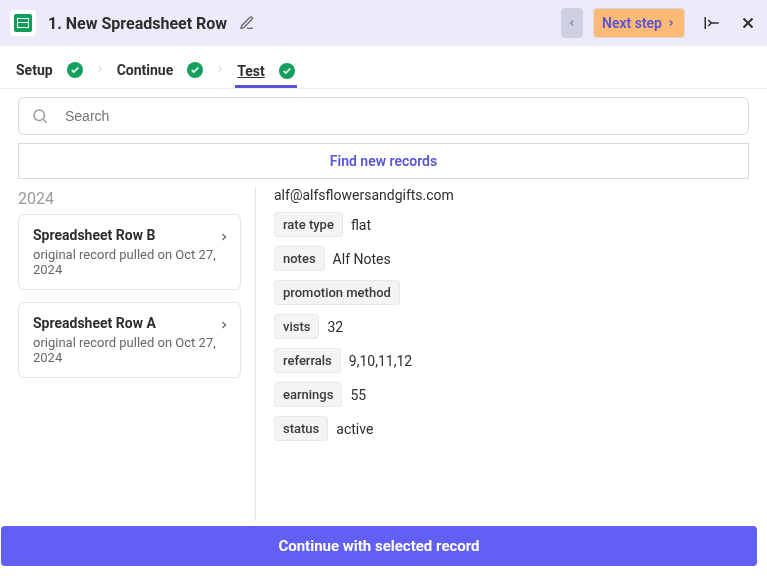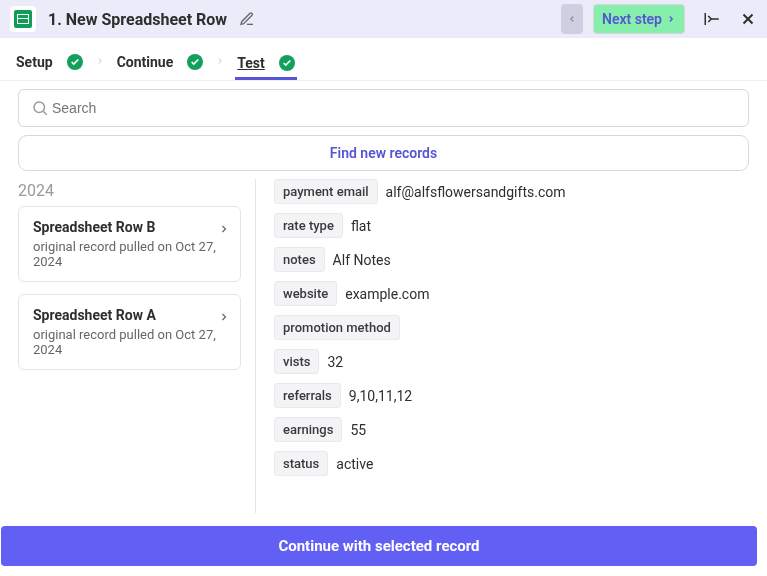--- a/index.html
+++ b/index.html
@@ -1,45 +1,45 @@
 <!DOCTYPE html>
 <html><head>
 <meta charset="utf-8">
 <style>
 * { box-sizing: border-box; margin: 0; padding: 0; }
 body { font-family: -apple-system, BlinkMacSystemFont, "Segoe UI", Roboto, sans-serif; font-size: 14px; color: #2d2e2e; background: #fff; width: 767px; height: 576px; overflow: hidden; position: relative; }
 
 
-.header { background: #ebebfa; height: 38px; display: flex; align-items: center; padding: 0 10px; gap: 8px; }
+.header { background: #ebebfa; height: 46px; display: flex; align-items: center; padding: 0 10px; gap: 8px; }
 .app-icon-box { width: 26px; height: 26px; background: #fff; border-radius: 4px; display: flex; align-items: center; justify-content: center; }
 .app-icon { width: 18px; height: 18px; background: #0f9d58; border-radius: 2px; position: relative; }
 .app-icon::after { content: ""; position: absolute; top: 4px; left: 3px; right: 3px; bottom: 4px; border: 1px solid #fff; }
 .app-icon::before { content: ""; position: absolute; top: 8px; left: 3px; right: 3px; height: 1px; background: #fff; }
 .title { font-weight: 700; font-size: 16px; color: #2d2e2e; margin-left: 4px; }
 .edit-icon { width: 16px; height: 16px; color: #656768; margin-left: 4px; cursor: pointer; }
 .header-spacer { flex: 1; }
 .nav-btn { background: #cfcfe2; width: 22px; height: 30px; border-radius: 4px; display: flex; align-items: center; justify-content: center; color: #8c8ca9; cursor: pointer; }
-.next-step { background: #86efac; border: 1px solid #d7d7de; border-radius: 4px; height: 30px; padding: 0 8px; display: flex; align-items: center; gap: 4px; color: #5754d6; font-weight: 600; cursor: pointer; margin-left: 2px; }
+.next-step { background: #fdba74; border: 1px solid #d7d7de; border-radius: 4px; height: 30px; padding: 0 8px; display: flex; align-items: center; gap: 4px; color: #5754d6; font-weight: 600; cursor: pointer; margin-left: 2px; }
 .next-step svg { color: #5754d6; }
 .header-icon { width: 18px; height: 18px; color: #2d2e2e; margin-left: 10px; cursor: pointer; }
 
 
 .tabs { display: flex; align-items: center; padding: 12px 14px 6px; gap: 10px; border-bottom: 1px solid #eee; }
 .tab { font-weight: 700; font-size: 14px; color: #2d2e2e; display: flex; align-items: center; gap: 14px; padding: 4px 2px; cursor: pointer; }
 .tab.active { border-bottom: 3px solid #5754d6; padding-bottom: 6px; margin-bottom: -7px; text-decoration: underline; }
 .check { width: 16px; height: 16px; background: #13a05d; border-radius: 50%; display: flex; align-items: center; justify-content: center; }
 .check svg { width: 10px; height: 10px; color: #fff; }
 .tab-sep { color: #b3b3b8; }
 
 
 .content-top { padding: 8px 18px 0; }
-.search-box { border: 1px solid #d7d7de; border-radius: 6px; height: 38px; display: flex; align-items: center; padding: 0 12px; gap: 3px; }
+.search-box { border: 1px solid #d7d7de; border-radius: 6px; height: 38px; display: flex; align-items: center; padding: 0 12px; gap: 16px; }
 .search-box svg { width: 18px; height: 18px; color: #9a9aa0; }
 .search-box input { border: none; outline: none; font-size: 14px; color: #2d2e2e; flex: 1; background: transparent; }
-.find-records { border: 1px solid #d7d7de; border-radius: 9px; height: 36px; margin-top: 8px; display: flex; align-items: center; justify-content: center; color: #5754d6; font-weight: 600; cursor: pointer; }
+.find-records { border: 1px solid #d7d7de; border-radius: 0; height: 36px; margin-top: 8px; display: flex; align-items: center; justify-content: center; color: #5754d6; font-weight: 600; cursor: pointer; }
 
 
 .main { display: flex; padding: 0 18px; gap: 14px; margin-top: 8px; height: 334px; overflow: hidden; }
 .left-col { width: 238px; border-right: 1px solid #e5e5e9; padding-right: 14px; }
 .left-cut { color: #9a9aa0; font-size: 16px; padding: 2px 0 6px; }
 .record-card { border: 1px solid #e5e5e9; border-radius: 6px; padding: 12px 14px; margin-bottom: 12px; position: relative; cursor: pointer; }
 .record-title { font-weight: 700; font-size: 14px; margin-bottom: 4px; color: #2d2e2e; }
 .record-sub { font-size: 13px; color: #656768; }
 .record-caret { position: absolute; right: 10px; top: 14px; color: #656768; }
 
@@ -161,34 +161,29 @@
       <span class="record-caret">
         <svg width="12" height="16" viewBox="0 0 24 24" fill="none" stroke="currentColor" stroke-width="2.5">
             <polyline points="9 18 15 12 9 6"></polyline>
           </svg>
       </span>
     </div>
   </div>
 
   <div class="right-col">
     <div class="field-row">
-      <span class="field-key">payment email</span>
       <span class="field-val">alf@alfsflowersandgifts.com</span>
     </div>
     <div class="field-row">
       <span class="field-key">rate type</span>
       <span class="field-val">flat</span>
     </div>
     <div class="field-row">
       <span class="field-key">notes</span>
       <span class="field-val">Alf Notes</span>
-    </div>
-    <div class="field-row">
-      <span class="field-key">website</span>
-      <span class="field-val">example.com</span>
     </div>
     <div class="field-row">
       <span class="field-key">promotion method</span>
       <span class="field-val"></span>
     </div>
     <div class="field-row">
       <span class="field-key">vists</span>
       <span class="field-val">32</span>
     </div>
     <div class="field-row">

